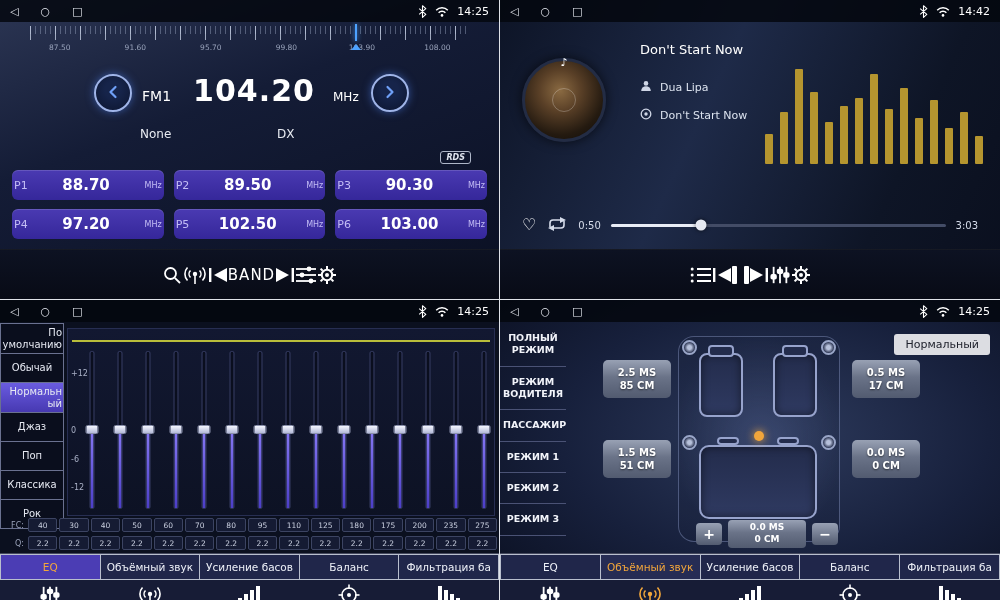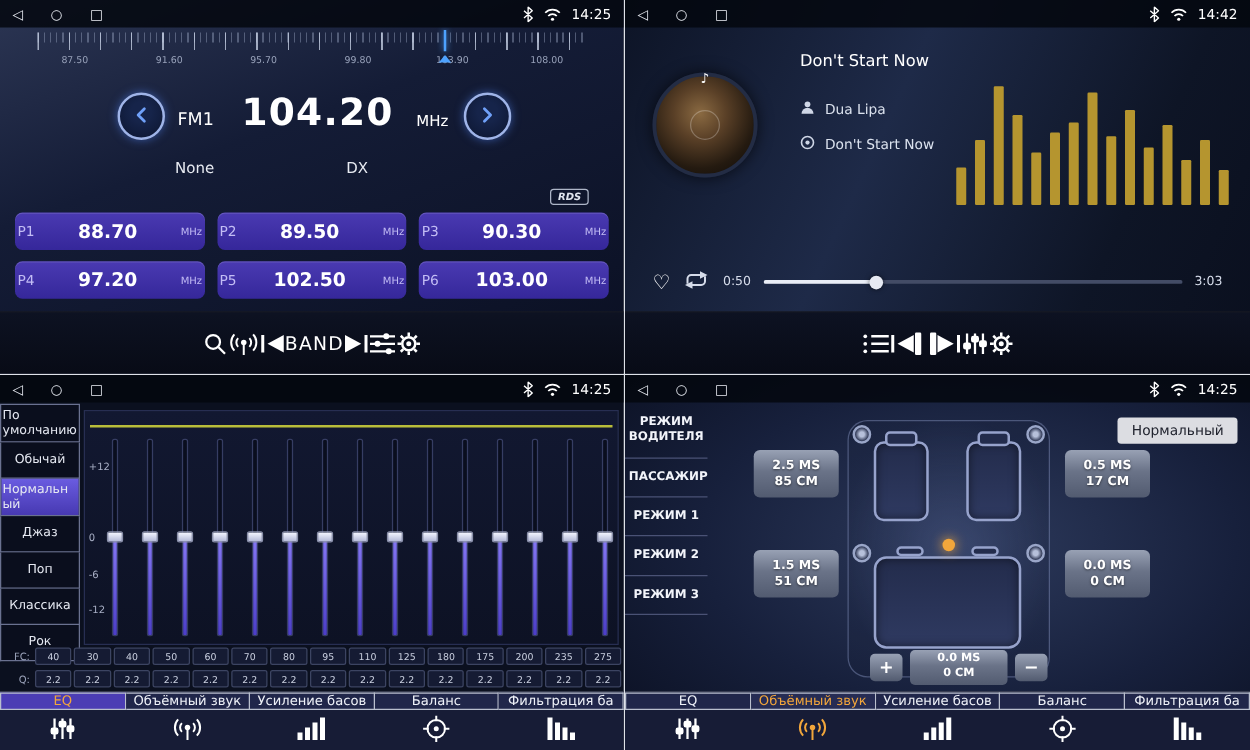--- a/index.html
+++ b/index.html
@@ -69,21 +69,21 @@
     color:#d6dcea;font-size:10px}
   .heart{font-size:16px;color:#fff;line-height:1}
   .ptrack{flex:1;height:3px;background:#434c66;border-radius:2px;position:relative}
   .pfill{position:absolute;left:0;top:0;bottom:0;background:#e9edf6;border-radius:2px}
   .pknob{position:absolute;top:50%;transform:translate(-50%,-50%);width:11px;height:11px;border-radius:50%;
     background:#e6e9f2;box-shadow:0 0 4px rgba(0,0,0,.6)}
 
   
   .eq-list{position:absolute;left:0;top:23px;width:64px}
   .eq-preset{border:1px solid #6a7190;border-top:none;min-height:29px;display:flex;align-items:center;justify-content:center;
-    text-align:left;color:#e6e9f2;font-size:10px;line-height:1.15;padding:3px 1px;background:rgba(10,14,28,.6);
+    text-align:right;color:#e6e9f2;font-size:10px;line-height:1.15;padding:3px 1px;background:rgba(10,14,28,.6);
     overflow-wrap:anywhere}
   .eq-preset:first-child{border-top:1px solid #6a7190}
   .eq-preset.active{background:linear-gradient(180deg,#6a5ce0,#4739b2)}
   .eq-panel{position:absolute;left:67px;top:28px;right:4px;height:188px;
     background:linear-gradient(180deg,#121831,#0d1224);border:1px solid #272e52}
   .eq-curve{position:absolute;left:4px;right:4px;top:11px;height:2px}
   .eq-scale-label{position:absolute;left:3px;font-size:8px;color:#a9b0c6;z-index:2}
   .sc0{top:40px}.sc1{top:97px}.sc2{top:126px}.sc3{top:154px}
   .eq-row{position:absolute;left:17px;right:3px;top:22px;bottom:6px;display:flex;justify-content:space-between}
   .eq-col{position:relative;width:14px;height:100%}
@@ -92,21 +92,21 @@
   .eq-knob{position:absolute;left:50%;transform:translateX(-50%);top:calc(50% - 5px);width:13px;height:9px;border-radius:2px;
     background:linear-gradient(180deg,#f4f6ff,#b4bad8);border:1px solid #8a90aa}
   .fq-row{position:absolute;left:2px;right:2px;display:flex;gap:2px;align-items:center}
   .fc-row{top:218px}.q-row{top:236px}
   .fq-label{width:24px;font-size:8px;color:#99a1b8;text-align:right;padding-right:2px}
   .fq-cell{flex:1;height:14px;background:#151b33;border:1px solid #3c4462;border-radius:2px;color:#c9cfdf;
     font-size:7.5px;display:flex;align-items:center;justify-content:center}
 
   
   .tabs{position:absolute;left:0;right:0;bottom:0;height:47px;background:#171c36;border-top:1px solid rgba(255,255,255,.2)}
-  .tab-labels{display:flex;height:14px}
+  .tab-labels{display:flex;height:26px}
   .tab-label{flex:1;border:1px solid #b9bfce;border-left:none;display:flex;align-items:center;justify-content:center;
     font-size:10.5px;color:#eef1f8;background:#20264a;white-space:nowrap;overflow:hidden}
   .tab-label:first-child{border-left:1px solid #b9bfce}
   .tab-icons{display:flex;height:29px;align-items:center}
   .tab-icon{flex:1;display:flex;align-items:center;justify-content:center;color:#fff}
   .q-eq .tab-label.active{background:#4b3db4;color:var(--accent)}
   .q-eq .tab-icon.active{color:#fff}
   .q-surround .tab-label.active{background:#262c54;color:var(--accent)}
   .q-surround .tab-icon.active{color:var(--accent)}
 
@@ -678,20 +678,21 @@
                 <path d="M3.6 6.8a4.6 4.6 0 0 1 6.8 0"></path>
               </g>
               <circle cx="7" cy="9.4" r="1.3" fill="currentColor"></circle>
             </svg>
           </span>
           <span class="sb-time">14:25</span>
         </div>
       </div>
 
     <div class="mode-list">
+        <div class="mode-item">ПОЛНЫЙ РЕЖИМ</div>
         <div class="mode-item">РЕЖИМ ВОДИТЕЛЯ</div>
         <div class="mode-item">ПАССАЖИР</div>
         <div class="mode-item">РЕЖИМ 1</div>
         <div class="mode-item">РЕЖИМ 2</div>
         <div class="mode-item">РЕЖИМ 3</div>
       </div>
 
     <div class="profile-btn">Нормальный</div>
 
     <div class="delay-box d-fl">

